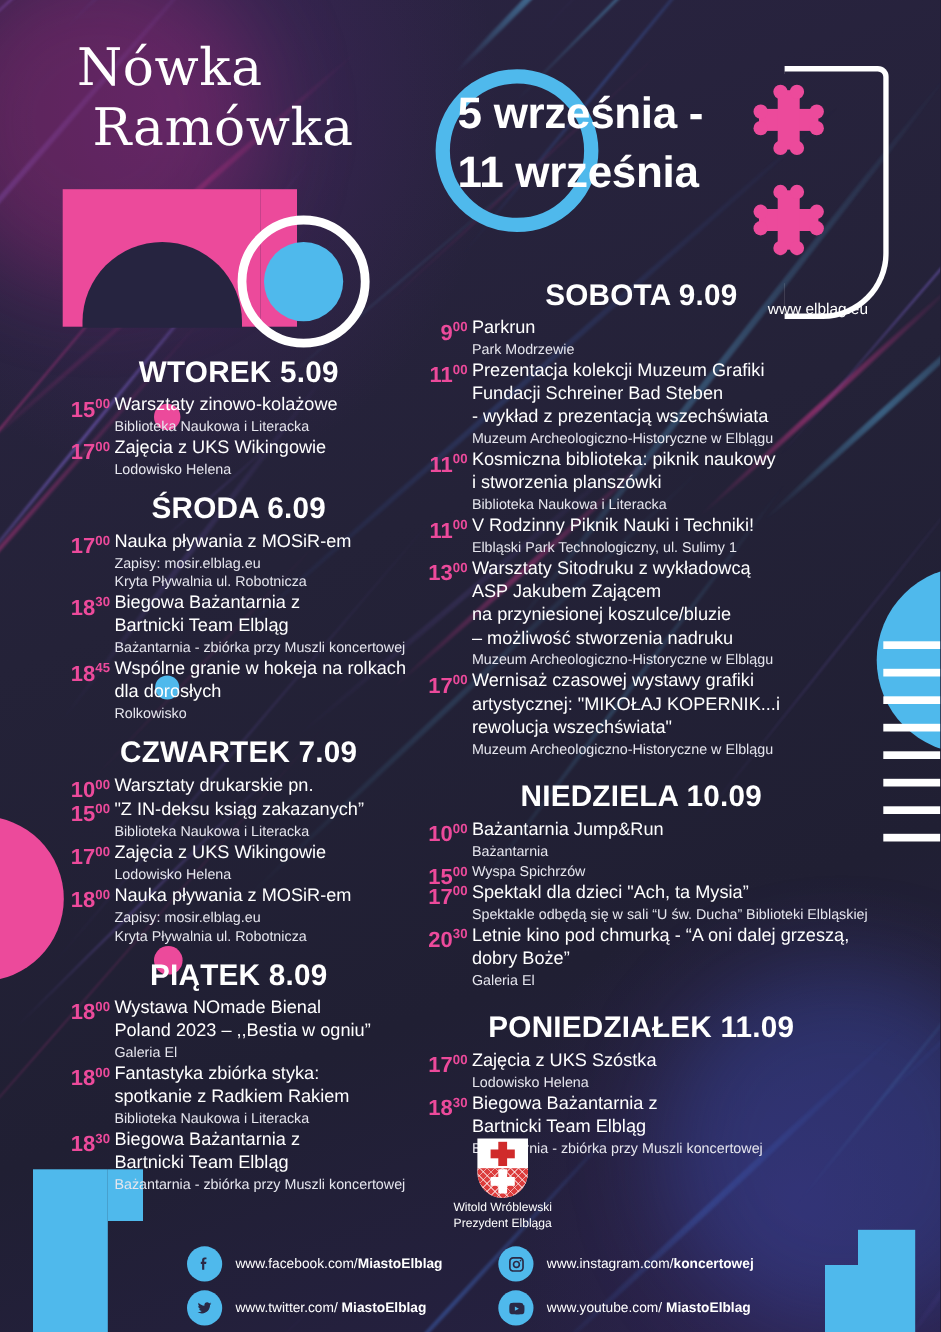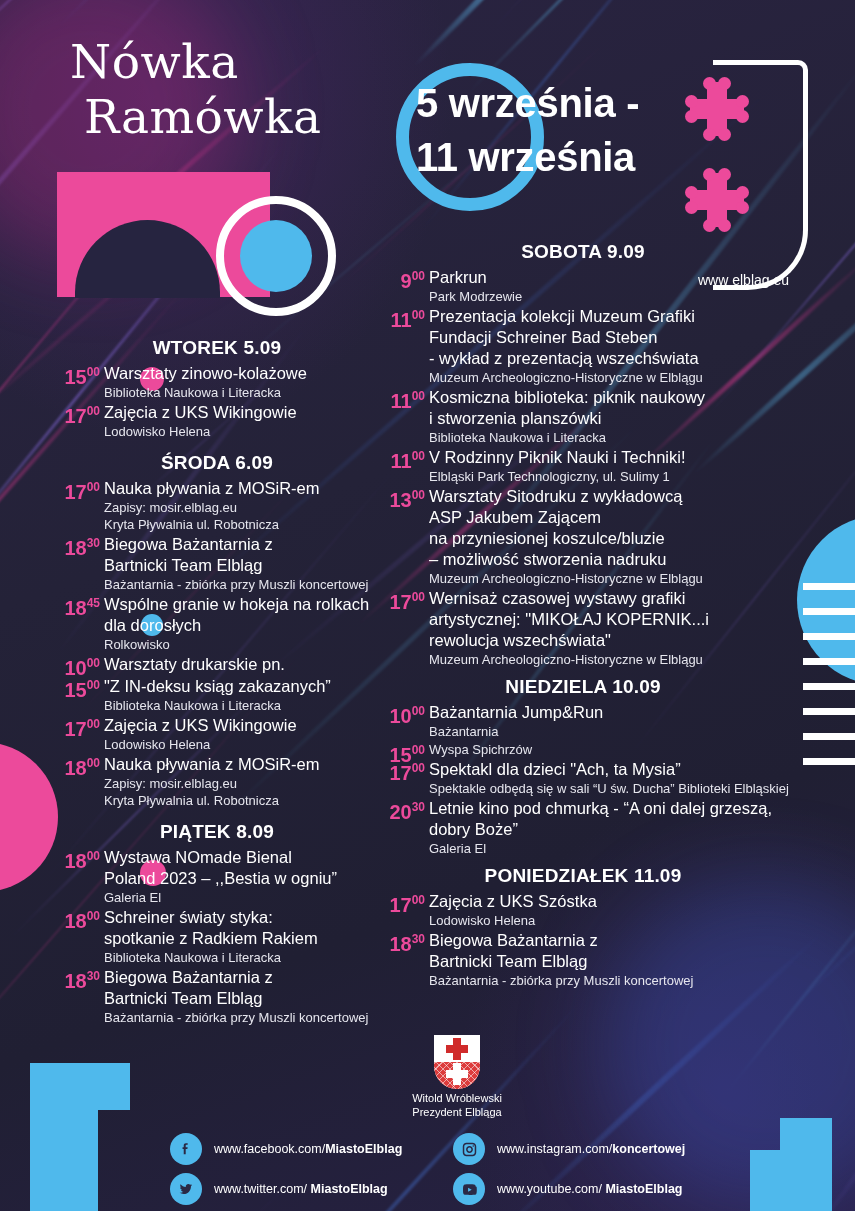--- a/index.html
+++ b/index.html
@@ -103,27 +103,27 @@
     position:absolute; left:416px; top:76px; color:#fff;
     font-size:40px; line-height:54px; font-weight:700; letter-spacing:-.3px;
     white-space:nowrap;
   }
   .site-url{
     position:absolute; left:698px; top:272px; color:#fff;
     font-size:14px; font-weight:400;
   }
 
   .col{ position:absolute; }
-  .col-left{ left:52px; top:325px; width:330px; }
+  .col-left{ left:52px; top:311px; width:330px; }
   .col-right{ left:373px; top:233px; width:420px; }
 
   .day-head{
     color:#fff; font-weight:700; text-align:center;
-    font-size:19px; letter-spacing:.2px;
-    margin:8px 0 4px 0;
+    font-size:27px; letter-spacing:.2px;
+    margin:20px 0 4px 0;
   }
   .col-left .day-head{ margin-top:12px; }
 
   .ev{ position:relative; padding-left:52px; margin-bottom:1px; }
   .col-right .ev{ padding-left:56px; }
   .ev .time{
     position:absolute; left:0; top:-2px; width:48px; text-align:right;
     color:#ec4a9b; font-weight:700; font-size:20px; line-height:22px;
     white-space:nowrap;
   }
@@ -295,20 +295,21 @@
         <div class="ttl">Biegowa Bażantarnia z</div>
         <div class="ttl">Bartnicki Team Elbląg</div>
         <div class="ven">Bażantarnia - zbiórka przy Muszli koncertowej</div>
       </div>
       <div class="ev">
         <div class="time"><span>18</span><sup>45</sup></div>
         <div class="ttl">Wspólne granie w hokeja na rolkach</div>
         <div class="ttl">dla dorosłych</div>
         <div class="ven">Rolkowisko</div>
       </div>
+      <div class="day-head">CZWARTEK 7.09</div>
       <div class="ev">
         <div class="time"><span>10</span><sup>00</sup></div>
         <div class="ttl">Warsztaty drukarskie pn.</div>
       </div>
       <div class="ev">
         <div class="time"><span>15</span><sup>00</sup></div>
         <div class="ttl">"Z IN-deksu ksiąg zakazanych”</div>
         <div class="ven">Biblioteka Naukowa i Literacka</div>
       </div>
       <div class="ev">
@@ -324,21 +325,21 @@
       </div>
       <div class="day-head">PIĄTEK 8.09</div>
       <div class="ev">
         <div class="time"><span>18</span><sup>00</sup></div>
         <div class="ttl">Wystawa NOmade Bienal</div>
         <div class="ttl">Poland 2023 – ,,Bestia w ogniu”</div>
         <div class="ven">Galeria El</div>
       </div>
       <div class="ev">
         <div class="time"><span>18</span><sup>00</sup></div>
-        <div class="ttl">Schreiner światy styka:</div>
+        <div class="ttl">Fantastyka zbiórka styka:</div>
         <div class="ttl">spotkanie z Radkiem Rakiem</div>
         <div class="ven">Biblioteka Naukowa i Literacka</div>
       </div>
       <div class="ev">
         <div class="time"><span>18</span><sup>30</sup></div>
         <div class="ttl">Biegowa Bażantarnia z</div>
         <div class="ttl">Bartnicki Team Elbląg</div>
         <div class="ven">Bażantarnia - zbiórka przy Muszli koncertowej</div>
       </div>
     </div>

